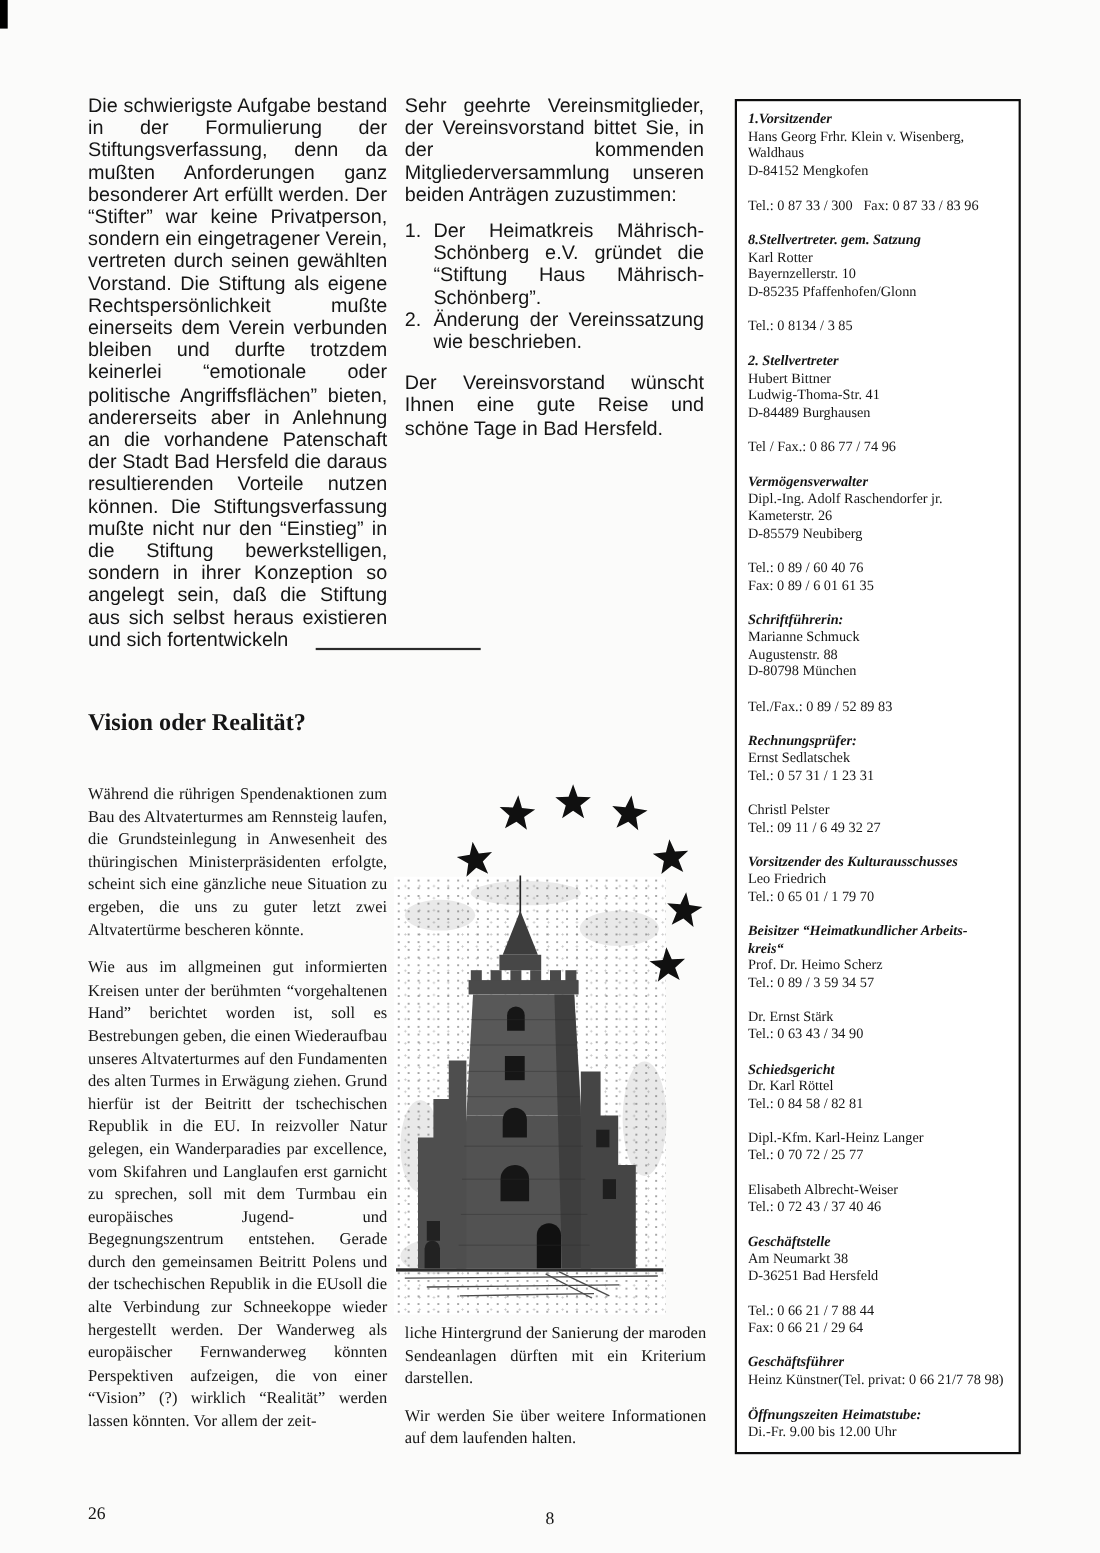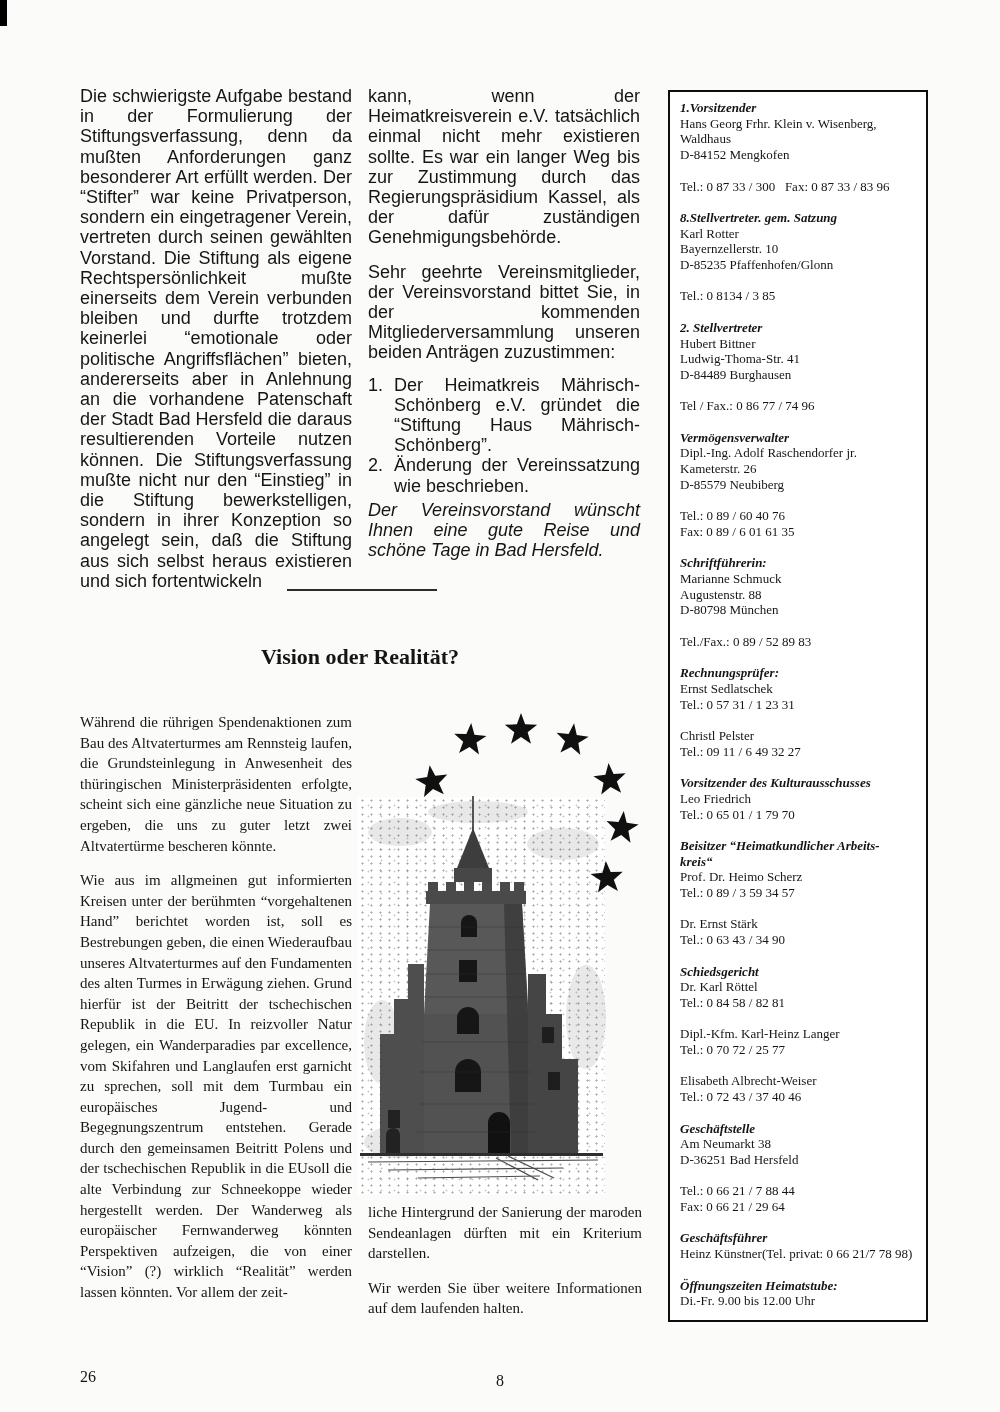--- a/index.html
+++ b/index.html
@@ -20,21 +20,21 @@
 
   .list-block { margin-top:12px; }
   .list-row { display:flex; }
   .list-num { width:26px; flex:none; }
   .list-text { flex:1; text-align:justify; }
 
   .divider { left:287px; top:589px; width:150px; height:0; border-top:2px solid #2b2b2b; }
 
   
   .article-title {
-    left:80px; top:644px; width:560px; text-align:center;
+    left:80px; top:644px; width:560px; 
     font-family:"Liberation Serif", serif; font-weight:bold; font-size:22px;
   }
   .serif-col { font-family:"Liberation Serif", serif; font-size:15px; line-height:20.6px; text-align:justify; }
   #col1b { left:80px; top:712px; width:272px; }
   #caption { left:368px; top:1202px; width:274px; }
 
   
   .photo {
     left:358px; top:797px; width:247px; height:398px;
     background-image:
@@ -64,33 +64,32 @@
 </head>
 <body>
 
 <div class="abs corner-mark"></div>
 
 <div id="col1" class="abs sans-col">
   <div class="para">Die schwierigste Aufgabe bestand in der Formulierung der Stiftungsverfassung, denn da mußten Anforderungen ganz besonderer Art erfüllt werden. Der “Stifter” war keine Privatperson, sondern ein eingetragener Verein, vertreten durch seinen gewählten Vorstand. Die Stiftung als eigene Rechtspersönlichkeit mußte einerseits dem Verein verbunden bleiben und durfte trotzdem keinerlei “emotionale oder politische Angriffsflächen” bieten, andererseits aber in Anlehnung an die vorhandene Patenschaft der Stadt Bad Hersfeld die daraus resultierenden Vorteile nutzen können. Die Stiftungsverfassung mußte nicht nur den “Einstieg” in die Stiftung bewerkstelligen, sondern in ihrer Konzeption so angelegt sein, daß die Stiftung aus sich selbst heraus existieren und sich fortentwickeln</div>
 </div>
 
 <div id="col2" class="abs sans-col">
-  <div class="para">kann, wenn der Heimatkreisverein e.V. tatsächlich einmal nicht mehr existieren sollte. Es war ein langer Weg bis zur Zustimmung durch das Regierungspräsidium Kassel, als der dafür zuständigen Genehmigungsbehörde.</div>
   <div class="para">Sehr geehrte Vereinsmitglieder, der Vereinsvorstand bittet Sie, in der kommenden Mitgliederversammlung unseren beiden Anträgen zuzustimmen:</div>
   <div class="list-block">
       <div class="list-row">
         <div class="list-num">1.</div>
         <div class="list-text">Der Heimatkreis Mährisch-Schönberg e.V. gründet die “Stiftung Haus Mährisch-Schönberg”.</div>
       </div>
       <div class="list-row">
         <div class="list-num">2.</div>
         <div class="list-text">Änderung der Vereinssatzung wie beschrieben.</div>
       </div>
     </div>
-  <div class="para" style="margin-top:4px;font-style:italic;">Der Vereinsvorstand wünscht Ihnen eine gute Reise und schöne Tage in Bad Hersfeld.</div>
+  <div class="para" style="margin-top:18px;">Der Vereinsvorstand wünscht Ihnen eine gute Reise und schöne Tage in Bad Hersfeld.</div>
 </div>
 
 <div class="abs divider"></div>
 
 <div class="abs article-title">Vision oder Realität?</div>
 
 <div id="col1b" class="abs serif-col">
   <div class="para">Während die rührigen Spendenaktionen zum Bau des Altvaterturmes am Rennsteig laufen, die Grundsteinlegung in Anwesenheit des thüringischen Ministerpräsidenten erfolgte, scheint sich eine gänzliche neue Situation zu ergeben, die uns zu guter letzt zwei Altvatertürme bescheren könnte.</div>
   <div class="para">Wie aus im allgmeinen gut informierten Kreisen unter der berühmten “vorgehaltenen Hand” berichtet worden ist, soll es Bestrebungen geben, die einen Wiederaufbau unseres Altvaterturmes auf den Fundamenten des alten Turmes in Erwägung ziehen. Grund hierfür ist der Beitritt der tschechischen Republik in die EU. In reizvoller Natur gelegen, ein Wanderparadies par excellence, vom Skifahren und Langlaufen erst garnicht zu sprechen, soll mit dem Turmbau ein europäisches Jugend- und Begegnungszentrum entstehen. Gerade durch den gemeinsamen Beitritt Polens und der tschechischen Republik in die EUsoll die alte Verbindung zur Schneekoppe wieder hergestellt werden. Der Wanderweg als europäischer Fernwanderweg könnten Perspektiven aufzeigen, die von einer “Vision” (?) wirklich “Realität” werden lassen könnten. Vor allem der zeit-</div>
 </div>

